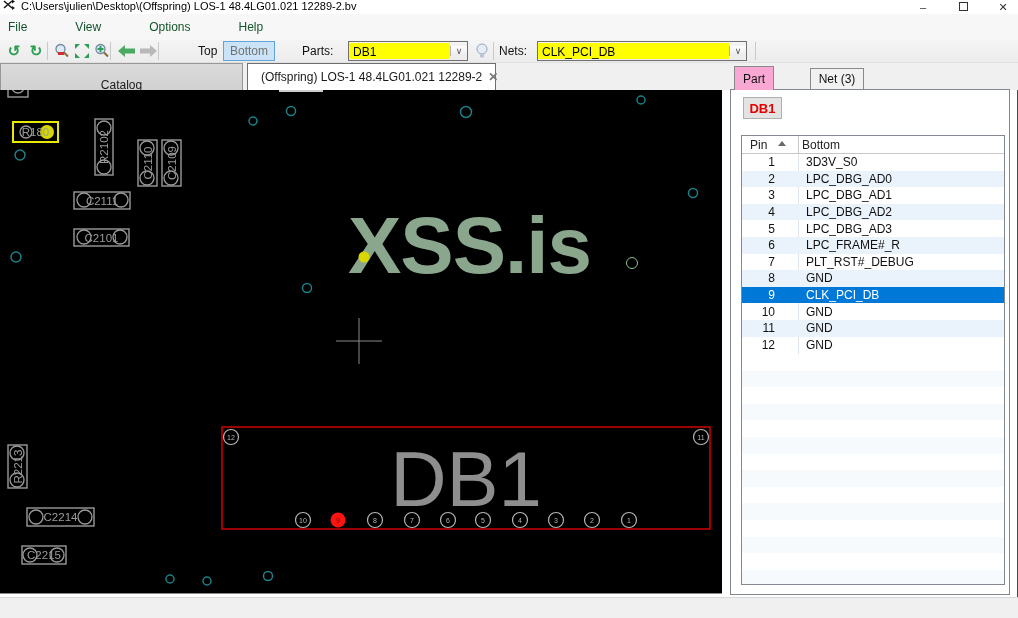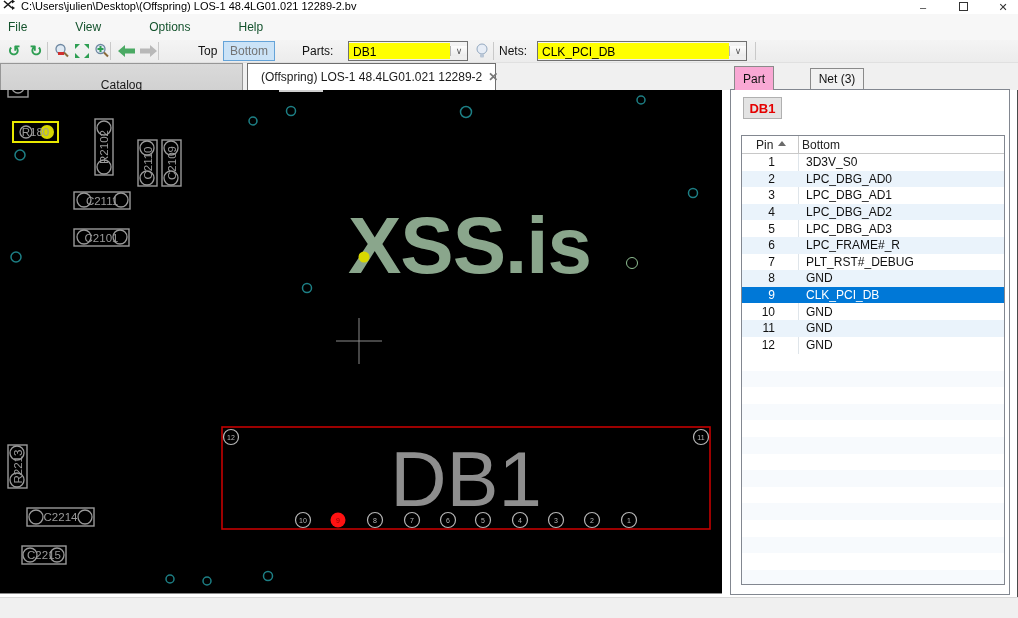--- a/index.html
+++ b/index.html
@@ -44,21 +44,21 @@
   .watermark { position:absolute; left:348px; top:116px; font-size:80px; font-weight:bold; color:#8aa68c; letter-spacing:-1px; line-height:1; }
 
   
   .side-tabs { position:absolute; top:68px; height:22px; display:flex; align-items:center; justify-content:center; font-size:12px; color:#111; }
   .side-tab-part { left:734px; width:40px; background:#f9a8d4; border:1px solid #8a8a8a; border-bottom:none; top:66px; height:24px; z-index:3; }
   .side-tab-net { left:774px; width:54px; background:#f1f1f1; border:1px solid #8a8a8a;margin-left:36px; }
   .panel { position:absolute; left:730px; top:89px; width:280px; height:506px; background:#fff; border:1px solid #828790; z-index:2; }
   .part-button { position:absolute; left:12px; top:7px; width:39px; height:22px; background:#e3e3e3; border:1px solid #b0b0b0; color:#e50000; font-weight:bold; font-size:13px; display:flex; align-items:center; justify-content:center; }
   .pintable { position:absolute; left:10px; top:45px; width:264px; height:450px; border:1px solid #828790; background:#fff; overflow:hidden; }
   .pt-header { position:relative; height:18px; border-bottom:1px solid #c8c8c8; font-size:12px; color:#222; }
-  .pt-header .h-pin { position:absolute; left:14px; top:2px; }
+  .pt-header .h-pin { position:absolute; left:8px; top:2px; }
   .pt-header .h-sort { position:absolute; left:36px; top:5px; width:0; height:0; border-left:4px solid transparent; border-right:4px solid transparent; border-bottom:5px solid #6a6a6a; }
   .pt-header .h-net { position:absolute; left:60px; top:2px; }
   .pt-coldiv { position:absolute; left:56px; top:0; width:1px; height:100%; background:#dfe5ea; z-index:0; }
   .pt-rows { position:relative; z-index:1; }
   .pt-row { display:flex; height:16.6px; font-size:12px; color:#111; align-items:center; }
   .pt-row.stripe { background:#eaf3fb; }
   .pt-row.selected { background:#0078d7; color:#fff; }
   .pt-cell-pin { width:56px; text-align:right; padding-right:23px; }
   .pt-cell-net { padding-left:8px; white-space:nowrap; }
   .pt-filler { position:absolute; left:0; right:0; bottom:0; top:218px; background:repeating-linear-gradient(#fff 0, #fff 16.6px, #f7fafd 16.6px, #f7fafd 33.2px); z-index:0; }

